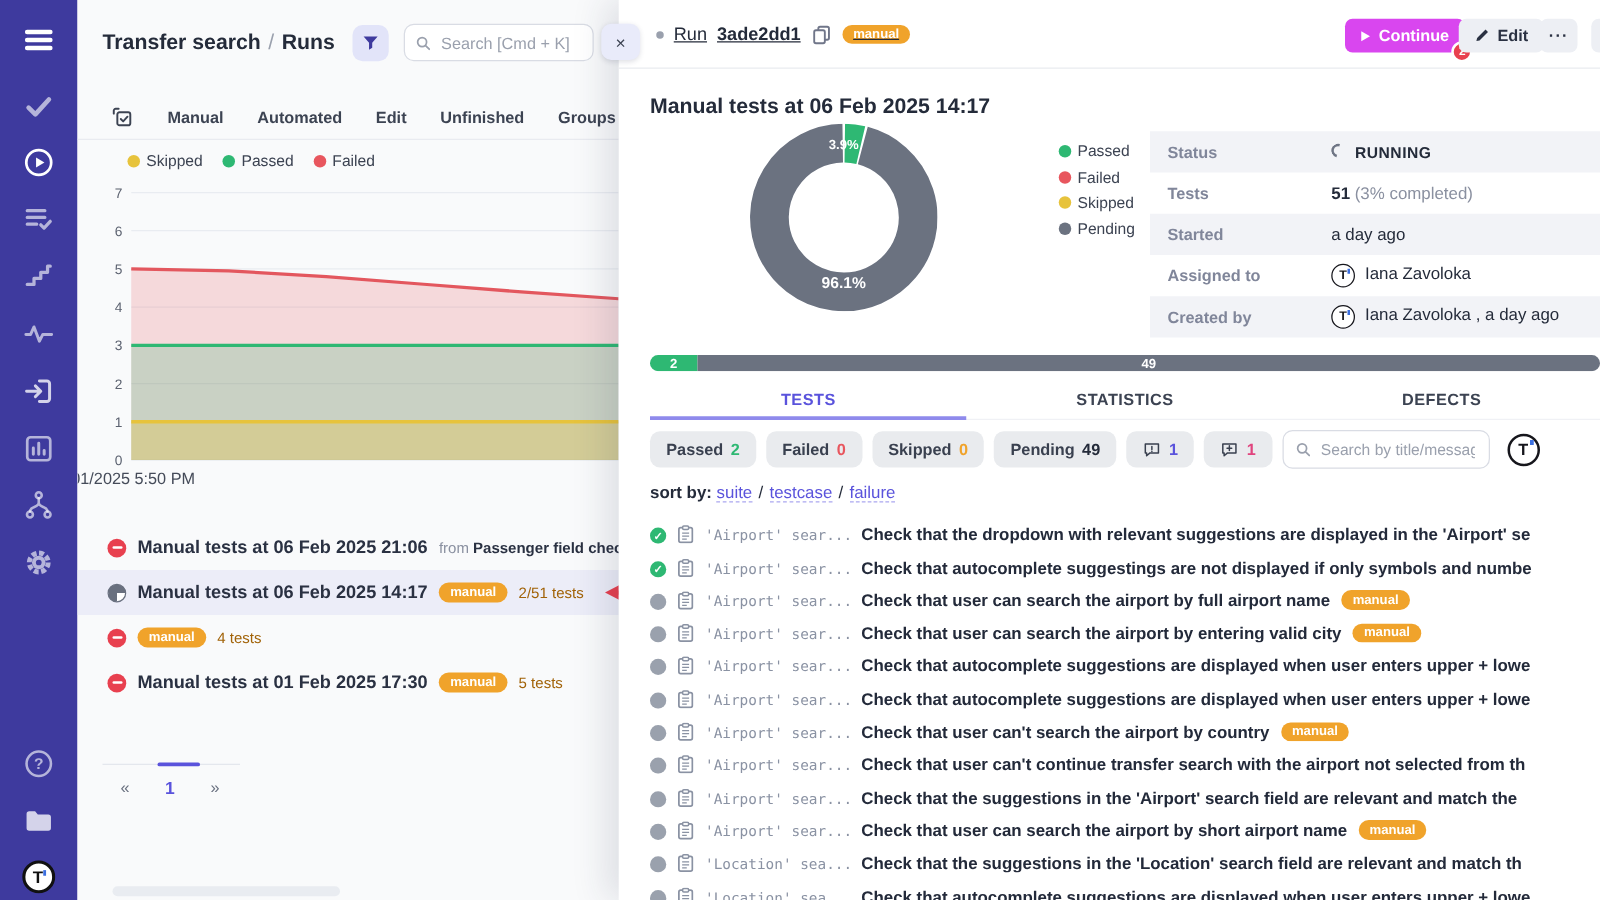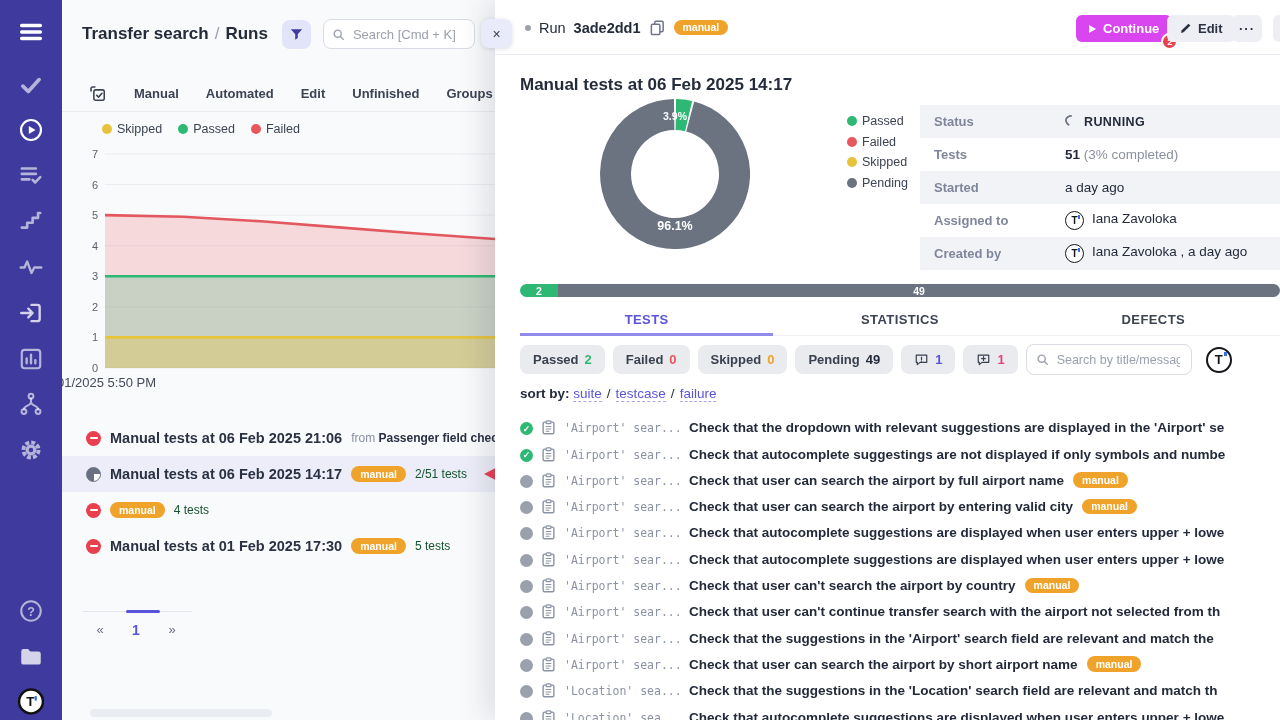--- a/index.html
+++ b/index.html
@@ -42,21 +42,21 @@
 
   
   #run-list{position:absolute;left:0;top:420px;width:100%;}
   .run-row{height:36px;display:flex;align-items:center;padding-left:24px;gap:9px;cursor:pointer;white-space:nowrap;}
   .run-row.selected{background:#ecedf8;}
   .run-title{font-size:14.5px;font-weight:700;color:#2a3142;}
   .run-from{font-size:12px;color:#8a90a0;}
   .run-from b{color:#2a3142;font-size:12px;}
   .badge{background:#f0a32b;color:#fff;font-size:10.5px;font-weight:700;border-radius:10px;
     padding:2.5px 9px;line-height:1;display:inline-block;}
-  .run-tests{font-size:12px;color:#14532d;}
+  .run-tests{font-size:12px;color:#a16207;}
   .st-ic{width:15px;height:15px;border-radius:50%;flex:0 0 auto;position:relative;}
   .st-failed{background:#e8404f;}
   .st-failed::after{content:"";position:absolute;left:3.5px;top:6.5px;width:8px;height:2.2px;background:#fff;border-radius:1px;}
   .st-progress{background:conic-gradient(from 180deg,#69707f 0 75%,#ffffff 75% 100%);border:1.5px solid #69707f;}
   .annot-arrow{display:flex;align-items:center;margin-left:6px;}
 
   
   #pg-line{position:absolute;left:20px;top:611px;width:110px;height:1px;background:#e4e7ed;}
   #pg-active-bar{position:absolute;left:64px;top:609.5px;width:34px;height:3px;border-radius:2px;background:#5a53dc;}
   #pagination{position:absolute;left:20px;top:622px;display:flex;}
@@ -64,21 +64,21 @@
   #pagination .cur{color:#5a53dc;font-weight:700;font-size:14px;}
   #lp-scrollbar{position:absolute;left:28px;top:709px;width:182px;height:8px;border-radius:4px;background:#e9ecf1;cursor:pointer;}
 
   
   #right-panel{position:absolute;left:495px;top:0;width:785px;height:720px;background:#fff;
     box-shadow:-10px 0 26px rgba(40,45,80,.13);}
   #close-btn{position:absolute;left:-14px;top:19px;width:31px;height:29px;border-radius:8px;background:#e9ebfa;
     color:#3c4352;font-size:14px;display:flex;align-items:center;justify-content:center;cursor:pointer;
     box-shadow:0 1px 4px rgba(40,45,80,.15);}
   #rd-header{position:absolute;left:0;top:0;width:100%;height:55px;border-bottom:1px solid #e9ebf0;}
-  #rd-run{position:absolute;left:30px;top:19px;display:flex;align-items:center;gap:8px;font-size:14.5px;white-space:nowrap;}
+  #rd-run{position:absolute;left:30px;top:19px;display:flex;align-items:center;gap:8px;font-size:14.5px;white-space:nowrap;text-decoration:underline;}
   .run-dot{width:6px;height:6px;border-radius:50%;background:#9aa0ad;}
   #rd-run b{font-weight:700;}
   .copy-ic{width:17px;height:17px;color:#707689;cursor:pointer;}
   #btn-continue{position:absolute;left:581px;top:15px;height:27px;background:#d946ef;color:#fff;border:none;
     border-radius:6px;font-size:13px;font-weight:700;padding:0 13px;display:flex;align-items:center;gap:7px;cursor:pointer;
     font-family:"Liberation Sans",sans-serif;}
   .play-tri{width:0;height:0;border-left:7px solid #fff;border-top:4.5px solid transparent;border-bottom:4.5px solid transparent;}
   #continue-badge{position:absolute;right:-6px;bottom:-8px;width:17px;height:17px;border-radius:50%;background:#e8404f;
     border:2.5px solid #fff;color:#fff;font-size:9.5px;font-weight:800;display:flex;align-items:center;justify-content:center;}
   .lt-btn{position:absolute;top:15px;height:27px;background:#edeff4;color:#2a3142;border:none;border-radius:6px;

